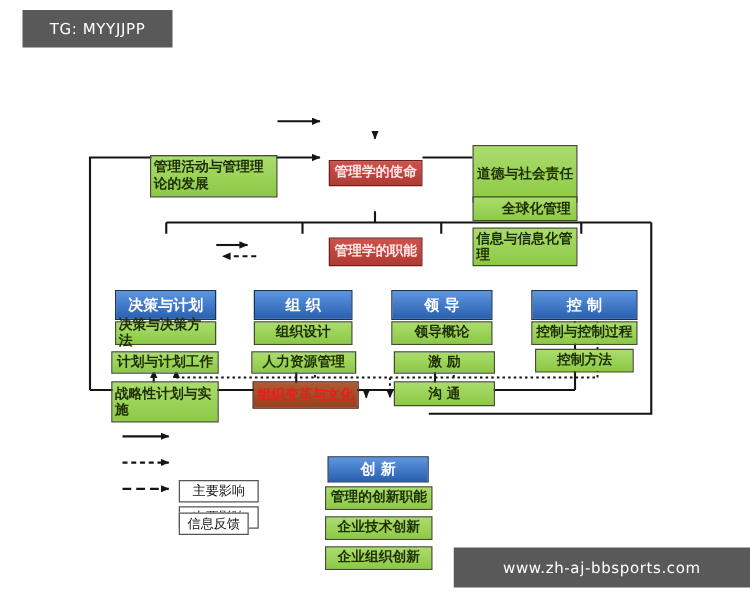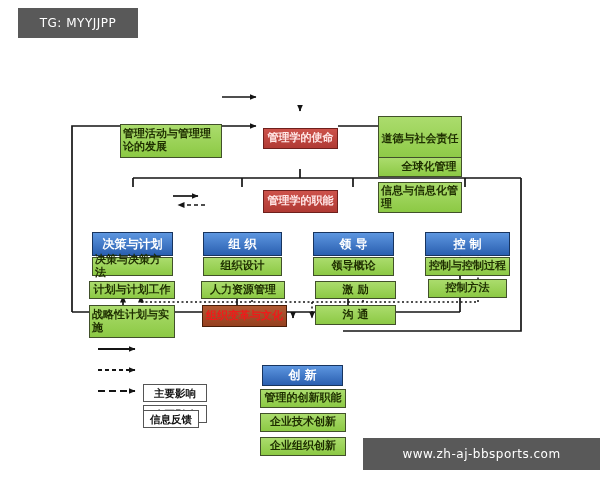--- a/index.html
+++ b/index.html
@@ -4,21 +4,21 @@
 <style>
   html,body{margin:0;padding:0;background:#fff;}
   .stage{position:relative;width:600px;height:480px;background:#ffffff;overflow:hidden;
          font-family:"DejaVu Sans","Liberation Sans",sans-serif;}
   .node{position:absolute;box-sizing:border-box;display:flex;align-items:center;justify-content:center;
         font-weight:bold;font-size:11px;line-height:1.18;z-index:2;padding:1px 2px;margin-top:44px;}
   .g{background:linear-gradient(#abdc6d,#8cc944);border:1.6px solid #41502a;color:#1e2e00;}
   .r{background:linear-gradient(#cd524b,#b03a34);border:1.6px solid #6e1f1c;color:#ffe6e6;}
   .b{background:linear-gradient(#5d96e0,#2a5fb0);border:1.6px solid #17345f;color:#ffffff;font-size:12px;}
   .br{background:linear-gradient(#b05a33,#96401f);border:1.6px solid #4a1d07;color:#ef1a1a;}
-  .leg{background:#ffffff;border:1.5px solid #555;color:#111;font-size:10.5px;font-weight:bold;}
+  .leg{background:#ffffff;border:1.5px solid #555;color:#111;font-size:10.5px;font-weight:normal;}
   .bar{position:absolute;background:#595959;color:#ffffff;display:flex;align-items:center;
        justify-content:center;font-size:12px;z-index:3;letter-spacing:.5px;}
   svg.wires{position:absolute;left:0;top:0;z-index:1;}
 </style>
 </head>
 <body>
 
 <div class="stage">
 
   <div class="bar" style="left:18px;top:8px;width:120px;height:30px;">TG: MYYJJPP</div>

